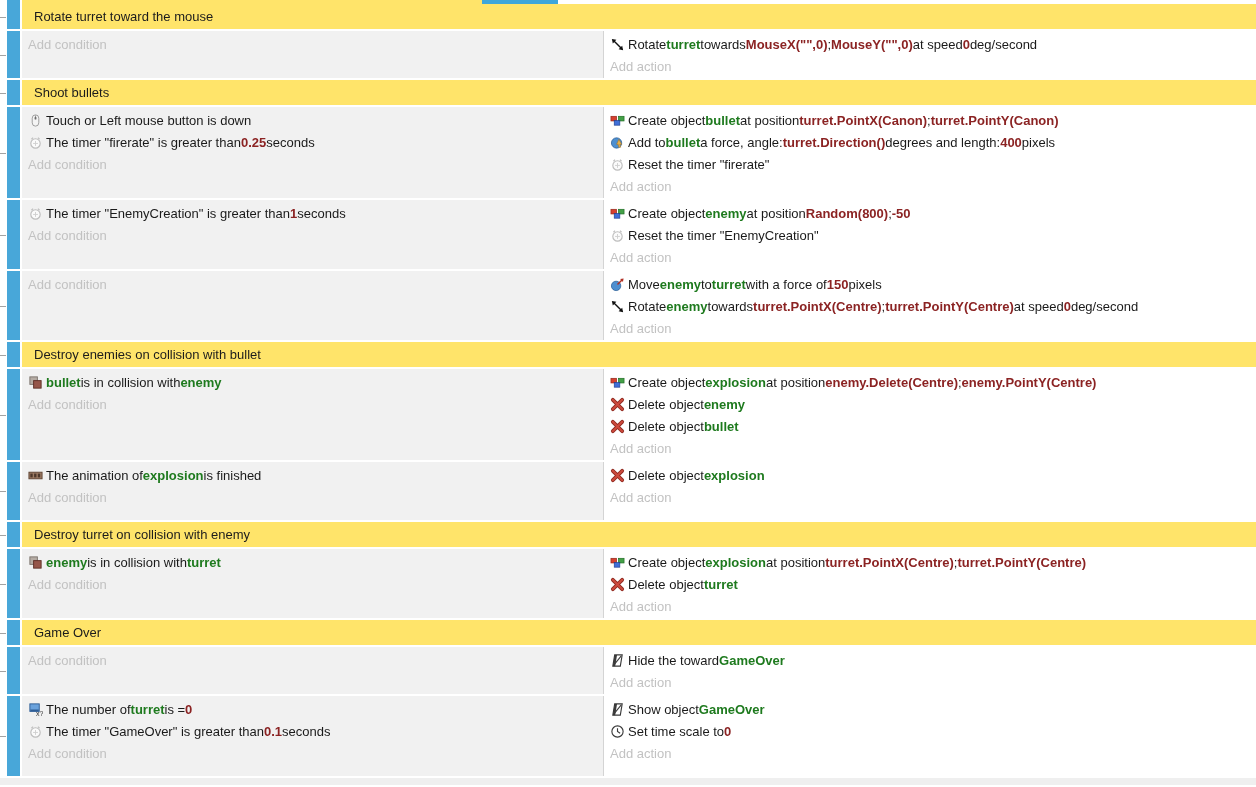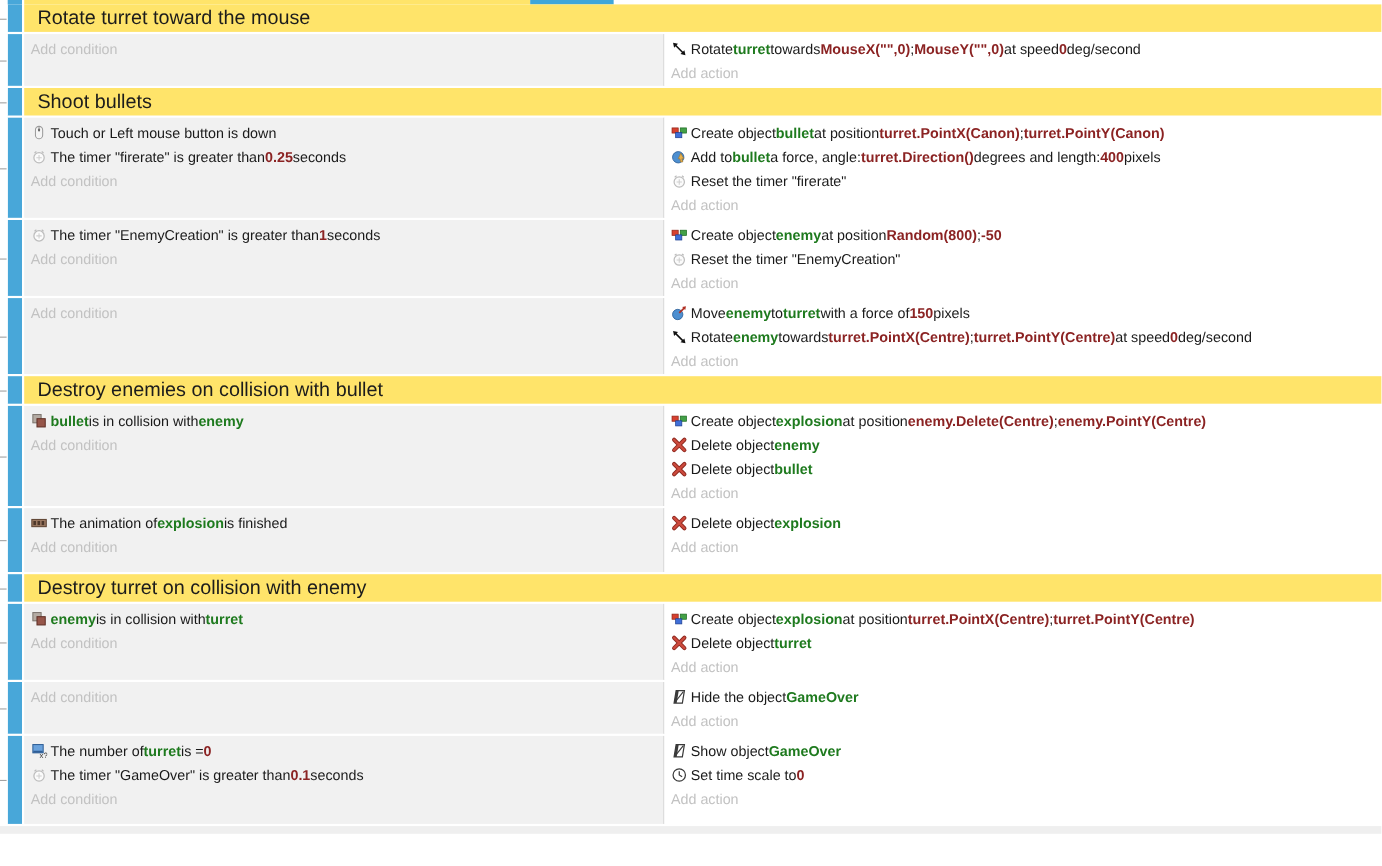--- a/index.html
+++ b/index.html
@@ -21,21 +21,21 @@
   .ts-rest   { flex:1; background:#fff; }
 
   .block { display:flex; margin-bottom:2px; align-items:stretch; }
   .gutter { width:7px; position:relative; background:#fff; flex:none; }
   .tick { position:absolute; top:50%; left:0; width:6px; height:1px; background:#a3a3a3; }
   .bar { width:13px; background:var(--bar-blue,#48a7d9); flex:none; margin-right:2px; }
 
   .header-body {
     flex:1; background:var(--header-bg,#ffe46a);
     height:25px; display:flex; align-items:center;
-    padding-left:12px; font-size:18px; color:#1c1c1c;
+    padding-left:12px; font-size:13px; color:#1c1c1c;
   }
 
   .conditions {
     width:582px; flex:none;
     background:var(--cond-bg,#f1f1f1);
     border-right:1px solid #d4d4d4;
     padding:2px 0 12px;
   }
   .actions { flex:1; background:#fff; padding:2px 0 1px; }
 
@@ -441,38 +441,45 @@
                 <path d="M3 3 L13 13 M13 3 L3 13" stroke="#8e2a20" stroke-width="4" stroke-linecap="round"></path>
                 <path d="M3 3 L13 13 M13 3 L3 13" stroke="#cd4a3d" stroke-width="2.2" stroke-linecap="round"></path>
               </svg>
             </span>
             <span class="seg seg-plain">Delete object </span>
             <span class="seg seg-object">turret</span>
           </div>
           <div class="add-line">Add action</div>
         </div>
       </div>
+      <div class="block header-block">
+        <div class="gutter">
+          <span class="tick"></span>
+        </div>
+        <div class="bar"></div>
+        <div class="header-body">Game Over</div>
+      </div>
       <div class="block event-block">
         <div class="gutter">
           <span class="tick"></span>
         </div>
         <div class="bar"></div>
         <div class="conditions">
           <div class="add-line">Add condition</div>
         </div>
         <div class="actions">
           <div class="line">
             <span class="icon">
               <svg viewBox="0 0 16 16">
                 <polygon points="5,2 13,2 11,14 3,14" fill="#fff" stroke="#3a3a3a" stroke-width="1.2"></polygon>
                 <polygon points="5,2 7.5,2 5.5,14 3,14" fill="#3a3a3a"></polygon>
                 <line x1="12" y1="3" x2="4" y2="13" stroke="#3a3a3a" stroke-width="1.1"></line>
               </svg>
             </span>
-            <span class="seg seg-plain">Hide the object </span>
+            <span class="seg seg-plain">Hide the toward </span>
             <span class="seg seg-object">GameOver</span>
           </div>
           <div class="add-line">Add action</div>
         </div>
       </div>
       <div class="block event-block">
         <div class="gutter">
           <span class="tick"></span>
         </div>
         <div class="bar"></div>

